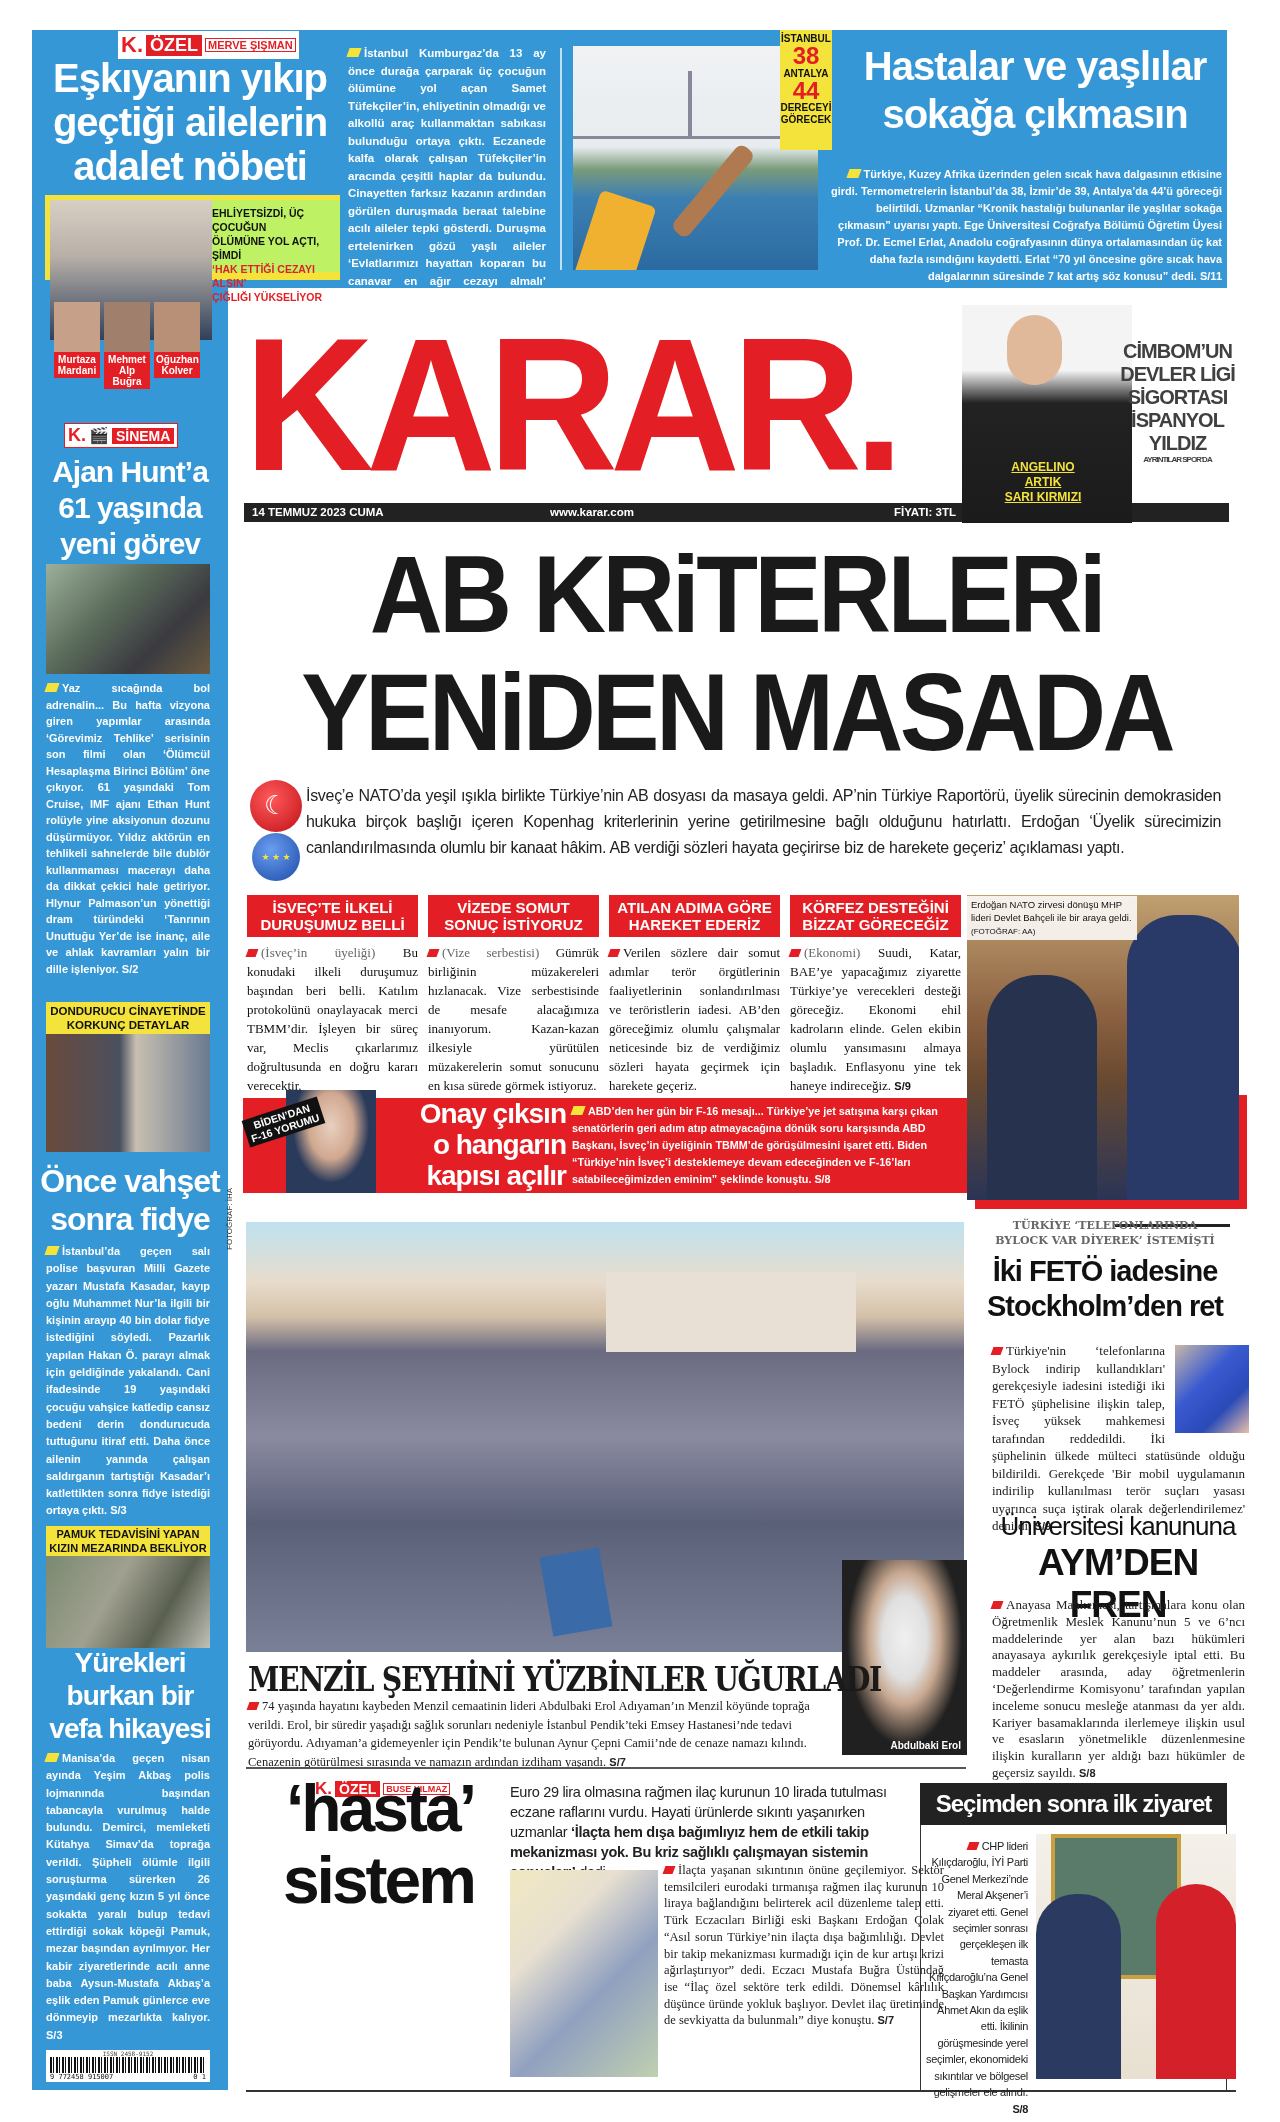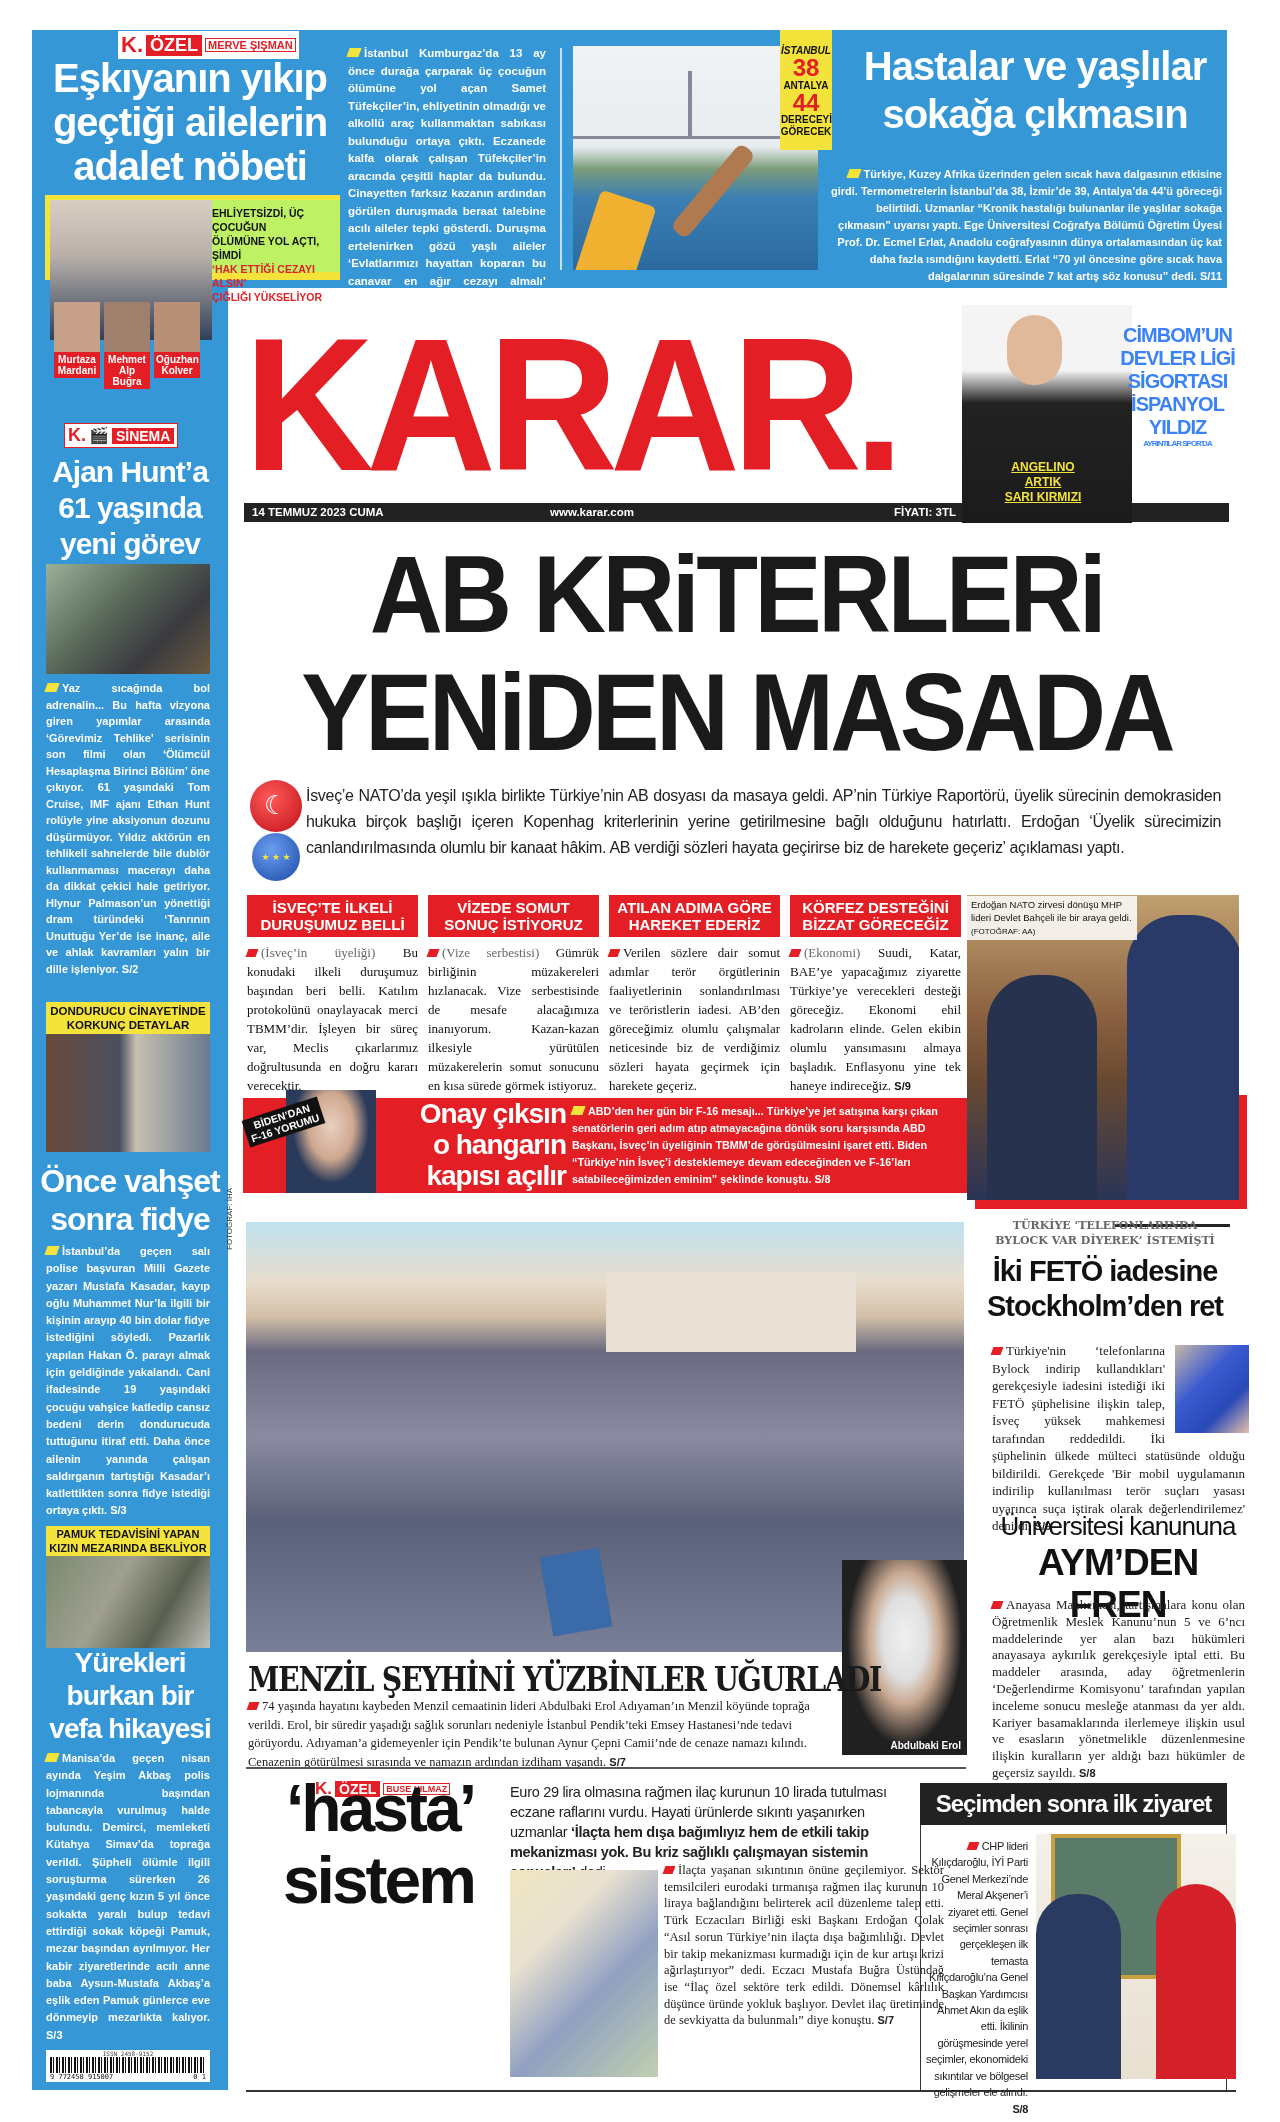--- a/index.html
+++ b/index.html
@@ -67,25 +67,25 @@
 </div>
 <div class="abs" style="left:560px;top:48px;width:2px;height:222px;background:#fff;opacity:.7"></div>
 
 <div class="abs photo" style="left:573px;top:46px;width:245px;height:224px;background:linear-gradient(180deg,#f0f2f4 0%,#e8ecef 45%,#7a9b7a 55%,#3b7fb3 68%,#2b6aa0 100%);">
   <div style="position:absolute;left:0;top:90px;width:245px;height:3px;background:#889;"></div>
   <div style="position:absolute;left:115px;top:25px;width:4px;height:68px;background:#889;"></div>
   <div style="position:absolute;left:10px;top:150px;width:58px;height:110px;background:#f0b030;transform:rotate(18deg);border-radius:6px;"></div>
   <div style="position:absolute;left:130px;top:90px;width:20px;height:110px;background:#b07a50;transform:rotate(40deg);border-radius:8px;"></div>
 </div>
 <div class="abs" style="left:780px;top:30px;width:52px;height:120px;background:#f4e33a;text-align:center;font-weight:bold;">
-  <div style="font-size:10px;line-height:13px;padding-top:14px;font-style:italic;">İSTANBUL</div>
+  <div style="font-size:10px;line-height:13px;padding-top:2px;">İSTANBUL</div>
   <div style="font-size:24px;line-height:22px;color:#e31e24;">38</div>
   <div style="font-size:10px;line-height:13px;">ANTALYA</div>
   <div style="font-size:24px;line-height:22px;color:#e31e24;">44</div>
-  <div style="font-size:10px;line-height:12px;text-align:right;">DERECEYİ</div>
+  <div style="font-size:10px;line-height:12px;">DERECEYİ</div>
   <div style="font-size:10px;line-height:12px;">GÖRECEK</div>
 </div>
 <div class="abs white hl" style="left:845px;top:42px;width:380px;text-align:center;font-size:40px;line-height:48px;">
   <div>Hastalar ve yaşlılar</div>
   <div>sokağa çıkmasın</div>
 </div>
 <div class="abs bodyw" style="left:826px;top:166px;width:396px;font-size:11px;line-height:17px;text-align:right;text-align-last:right;">
   <span class="yellowsq"></span><span>Türkiye, Kuzey Afrika üzerinden gelen sıcak hava dalgasının etkisine girdi. Termometrelerin İstanbul’da 38, İzmir’de 39, Antalya’da 44’ü göreceği belirtildi. Uzmanlar “Kronik hastalığı bulunanlar ile yaşlılar sokağa çıkmasın” uyarısı yaptı. Ege Üniversitesi Coğrafya Bölümü Öğretim Üyesi Prof. Dr. Ecmel Erlat, Anadolu coğrafyasının dünya ortalamasından üç kat daha fazla ısındığını kaydetti. Erlat “70 yıl öncesine göre sıcak hava dalgalarının süresinde 7 kat artış söz konusu” dedi. S/11</span>
 </div>
 
@@ -97,21 +97,21 @@
 </div>
 
 <div class="abs photo" style="left:962px;top:305px;width:170px;height:218px;background:linear-gradient(180deg,#f4f4f4 0%,#f4f4f4 30%,#222 45%,#1b1b1b 100%);">
   <div style="position:absolute;left:45px;top:10px;width:55px;height:70px;background:#e0b89a;border-radius:28px;"></div>
 </div>
 <div class="abs" style="left:998px;top:460px;width:90px;text-align:center;color:#f4e33a;font-weight:bold;font-size:12px;line-height:15px;text-decoration:underline;">
   <div>ANGELINO</div>
   <div>ARTIK</div>
   <div>SARI KIRMIZI</div>
 </div>
-<div class="abs hl" style="left:1120px;top:324px;width:115px;text-align:center;font-size:20px;line-height:23px;color:#3b82f6;">
+<div class="abs hl" style="left:1120px;top:340px;width:115px;text-align:center;font-size:20px;line-height:23px;color:#404040;">
   <div>CİMBOM’UN</div>
   <div>DEVLER LİGİ</div>
   <div>SİGORTASI</div>
   <div>İSPANYOL</div>
   <div>YILDIZ</div>
   <div style="font-size:8px;line-height:10px;">AYRINTILAR SPOR’DA</div>
 </div>
 
 <div class="abs kozel" style="left:64px;top:423px;border:1.5px solid #e31e24;">
   <span class="k" style="font-size:18px;">K.</span>

